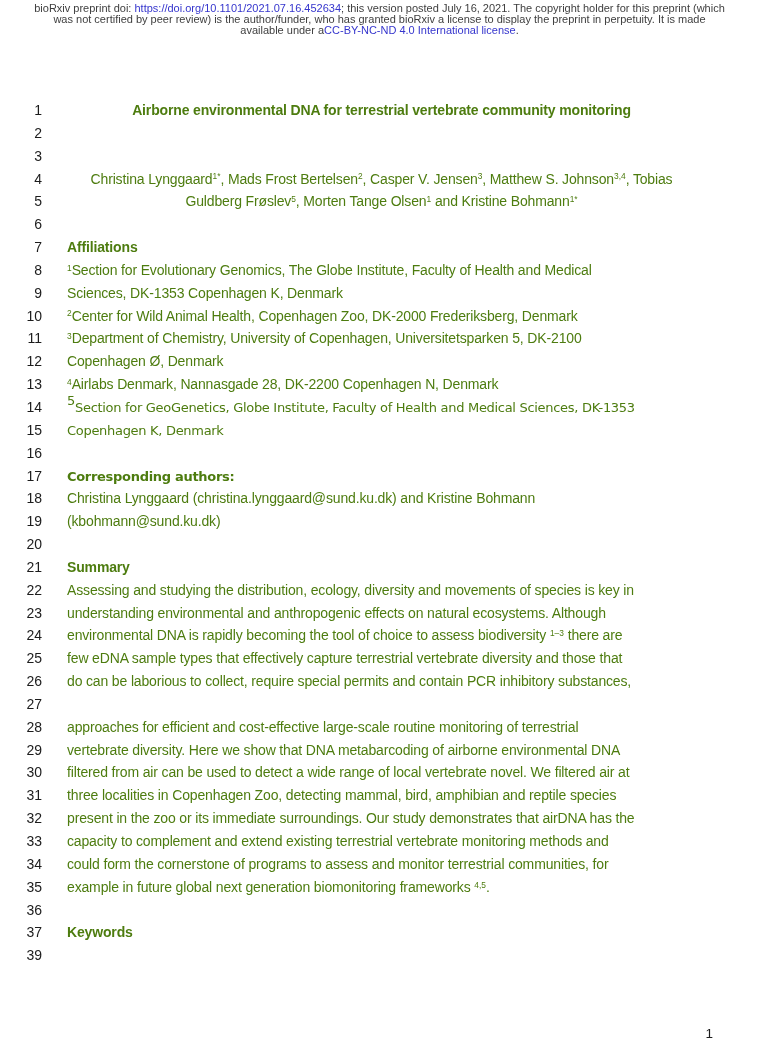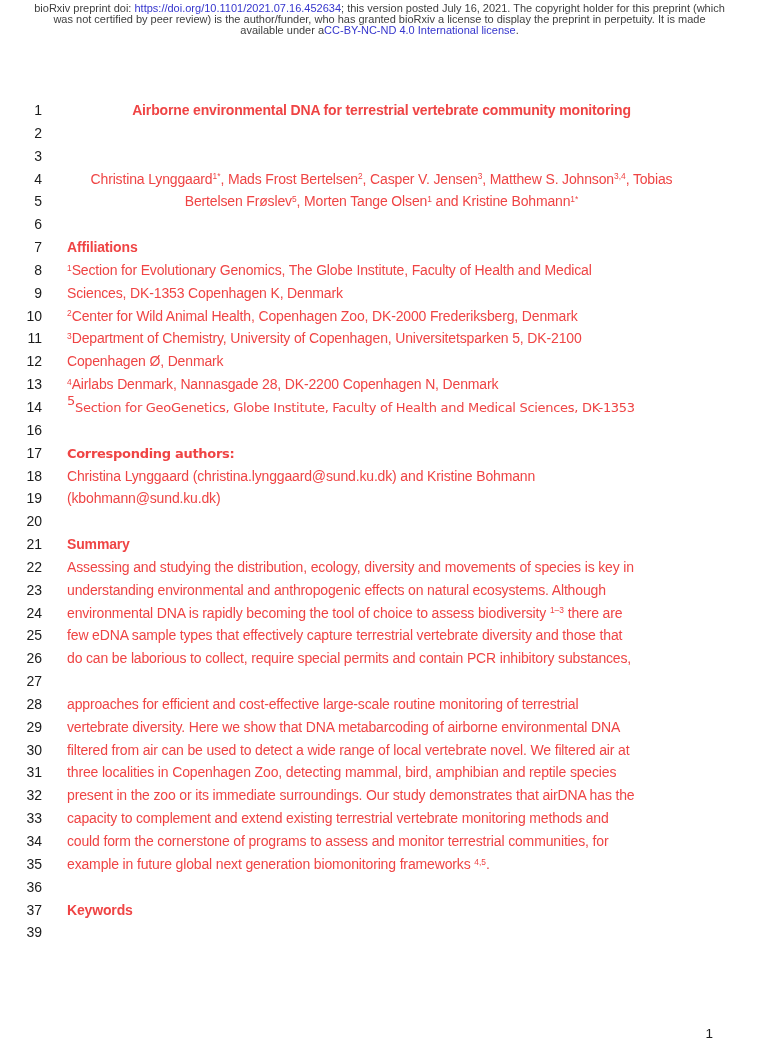--- a/index.html
+++ b/index.html
@@ -50,21 +50,21 @@
     text-align: right;
     font-size: 14px;
     color: #1c1c1c;
   }
   .lt {
     flex: 1 1 auto;
     margin-left: 25px;
     margin-right: 63px;
     font-size: 14px;
     letter-spacing: -0.15px;
-    color: #ef4444;
+    color: #4d7c0f;
   }
   .line.center .lt { text-align: center; }
   .lt .b { font-weight: 700; }
   .lt .sup {
     font-size: 60%;
     position: relative;
     top: -0.5em;
     letter-spacing: 0;
   }
   .lt .alt {
@@ -104,21 +104,21 @@
       <div class="line">
         <span class="ln">3</span>
         <span class="lt"></span>
       </div>
       <div class="line center">
         <span class="ln">4</span>
         <span class="lt"><span>Christina Lynggaard</span><span class="sup">1*</span><span>, Mads Frost Bertelsen</span><span class="sup">2</span><span>, Casper V. Jensen</span><span class="sup">3</span><span>, Matthew S. Johnson</span><span class="sup">3,4</span><span>, Tobias</span></span>
       </div>
       <div class="line center">
         <span class="ln">5</span>
-        <span class="lt"><span>Bertelsen Frøslev</span><span class="sup">5</span><span>, Morten Tange Olsen</span><span class="sup">1</span><span> and Kristine Bohmann</span><span class="sup">1*</span></span>
+        <span class="lt"><span>Guldberg Frøslev</span><span class="sup">5</span><span>, Morten Tange Olsen</span><span class="sup">1</span><span> and Kristine Bohmann</span><span class="sup">1*</span></span>
       </div>
       <div class="line">
         <span class="ln">6</span>
         <span class="lt"></span>
       </div>
       <div class="line">
         <span class="ln">7</span>
         <span class="lt"><span class="b">Affiliations</span></span>
       </div>
       <div class="line">
@@ -143,20 +143,24 @@
       </div>
       <div class="line">
         <span class="ln">13</span>
         <span class="lt"><span class="sup">4</span><span>Airlabs Denmark, Nannasgade 28, DK-2200 Copenhagen N, Denmark</span></span>
       </div>
       <div class="line">
         <span class="ln">14</span>
         <span class="lt"><span class="sup alt">5</span><span class="alt">Section for GeoGenetics, Globe Institute, Faculty of Health and Medical Sciences, DK-1353</span></span>
       </div>
       <div class="line">
+        <span class="ln">15</span>
+        <span class="lt"><span class="alt">Copenhagen K, Denmark</span></span>
+      </div>
+      <div class="line">
         <span class="ln">16</span>
         <span class="lt"></span>
       </div>
       <div class="line">
         <span class="ln">17</span>
         <span class="lt"><span class="b alt">Corresponding authors:</span></span>
       </div>
       <div class="line">
         <span class="ln">18</span>
         <span class="lt"><span>Christina Lynggaard (christina.lynggaard@sund.ku.dk) and Kristine Bohmann</span></span>

